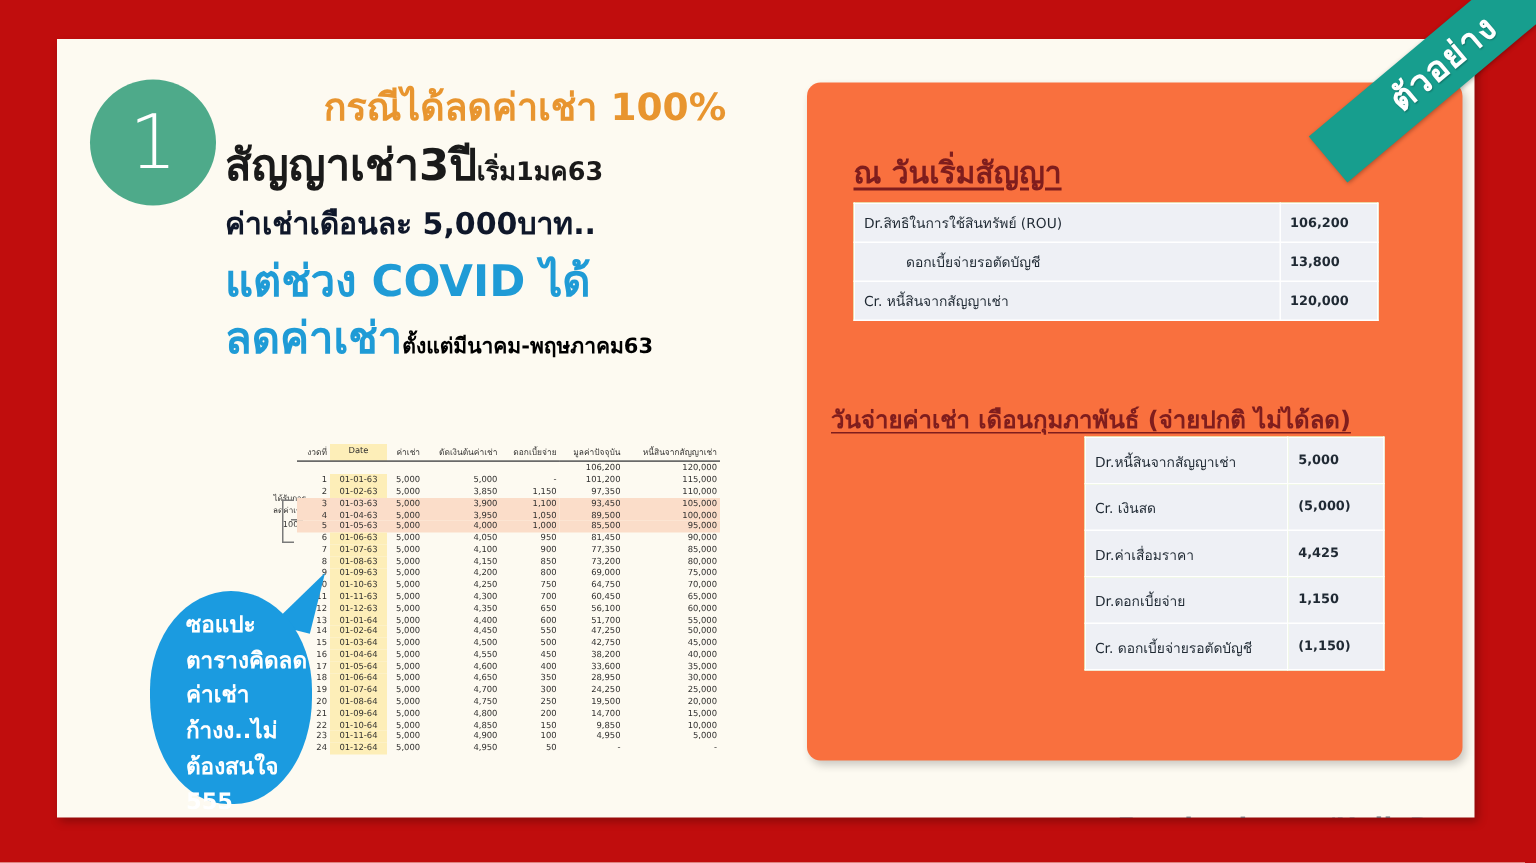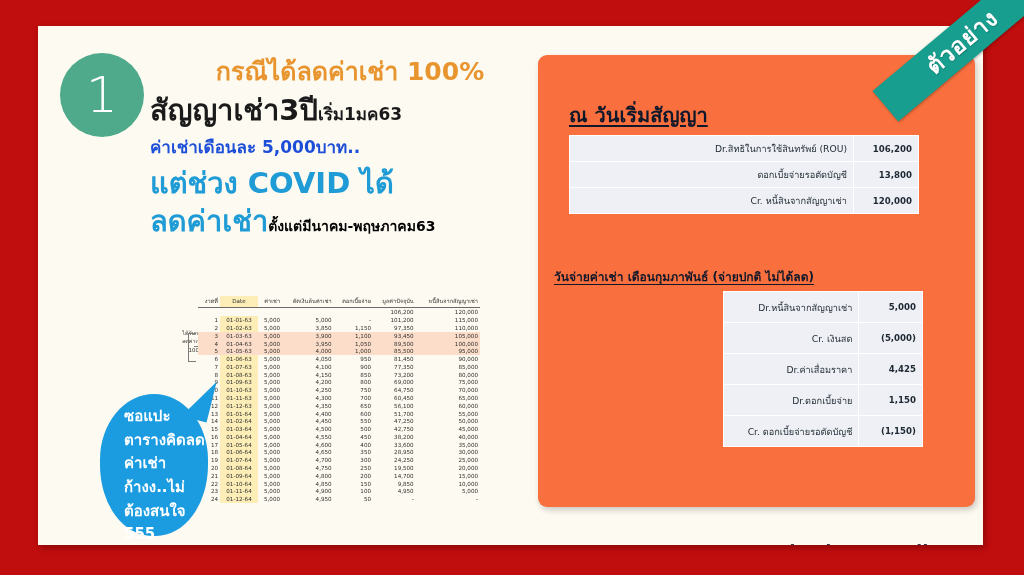--- a/index.html
+++ b/index.html
@@ -34,21 +34,21 @@
   .step-circle{
     position:absolute;left:22px;top:27px;width:84px;height:84px;border-radius:50%;
     background:#4eaa8a;display:flex;align-items:center;justify-content:center;
   }
   .step-circle span{color:#fff;font-size:50px;font-weight:300;line-height:1;}
   
   .head-wrap{position:absolute;left:112px;top:30px;width:400px;}
   .h-orange{color:#e8952f;font-size:25px;font-weight:bold;line-height:1.25;margin:0 0 6px 0;text-align:center;}
   .h-black{color:#1a1a1a;font-size:29px;font-weight:bold;line-height:1.2;margin:0 0 9px 0;}
   .h-black .small{font-size:17px;font-weight:bold;text-align:right;}
-  .h-sub{color:#1d4ed8;font-size:17px;font-weight:bold;line-height:1.2;margin:0 0 9px 0;}
+  .h-sub{color:#0f172a;font-size:20px;font-weight:bold;line-height:1.2;margin:0 0 9px 0;}
   .h-blue{color:#1f9bd6;font-size:29px;font-weight:bold;line-height:1.2;margin:0 0 3px 0;}
   .h-blue .small-dark{font-size:14px;color:#000000;font-weight:bold;}
   
   #amort{
     position:absolute;left:160px;top:270px;width:282px;
     font-size:5.6px;color:#31302f;
   }
   #amort table{border-collapse:collapse;width:100%;}
   #amort th{
     font-weight:normal;font-size:5.6px;padding:1px 2px 2px 2px;
@@ -90,29 +90,29 @@
     position:absolute;left:86px;top:379px;width:86px;
     color:#ffffff;font-size:15px;font-weight:bold;line-height:1.58;z-index:11;
   }
   
   #panel{
     position:absolute;left:500px;top:29px;width:437px;height:452px;
     background:#f9703e;border-radius:9px;
     box-shadow:2px 3px 6px rgba(0,0,0,.2);
   }
   .panel-title{
-    position:absolute;color:#0f172a;font-size:20px;font-weight:bold;
+    position:absolute;color:#7f1d1d;font-size:20px;font-weight:bold;
     text-decoration:underline;text-underline-offset:3px;white-space:nowrap;
   }
   #t1-title{left:31px;top:44px;}
-  #t2-title{left:16px;top:212px;font-size:12px;}
+  #t2-title{left:16px;top:212px;font-size:16px;}
   
   .entry-table{
     position:absolute;background:#bef264;border-collapse:collapse;
-    font-size:9.2px;color:#1f2933;text-align:right;
+    font-size:9.2px;color:#1f2933;
   }
   .entry-table td{
     border:.8px solid #ffffff;padding:4px 6px;background:#eef0f5;
     vertical-align:middle;
   }
   .entry-table td.lbl{white-space:nowrap;}
   .entry-table td.amt{font-weight:bold;font-size:8.6px;white-space:nowrap;}
   .indent{padding-left:34px !important;}
   #entry1{left:31px;top:80px;width:350px;}
   #entry1 td.lbl{width:243px;height:17px;}

